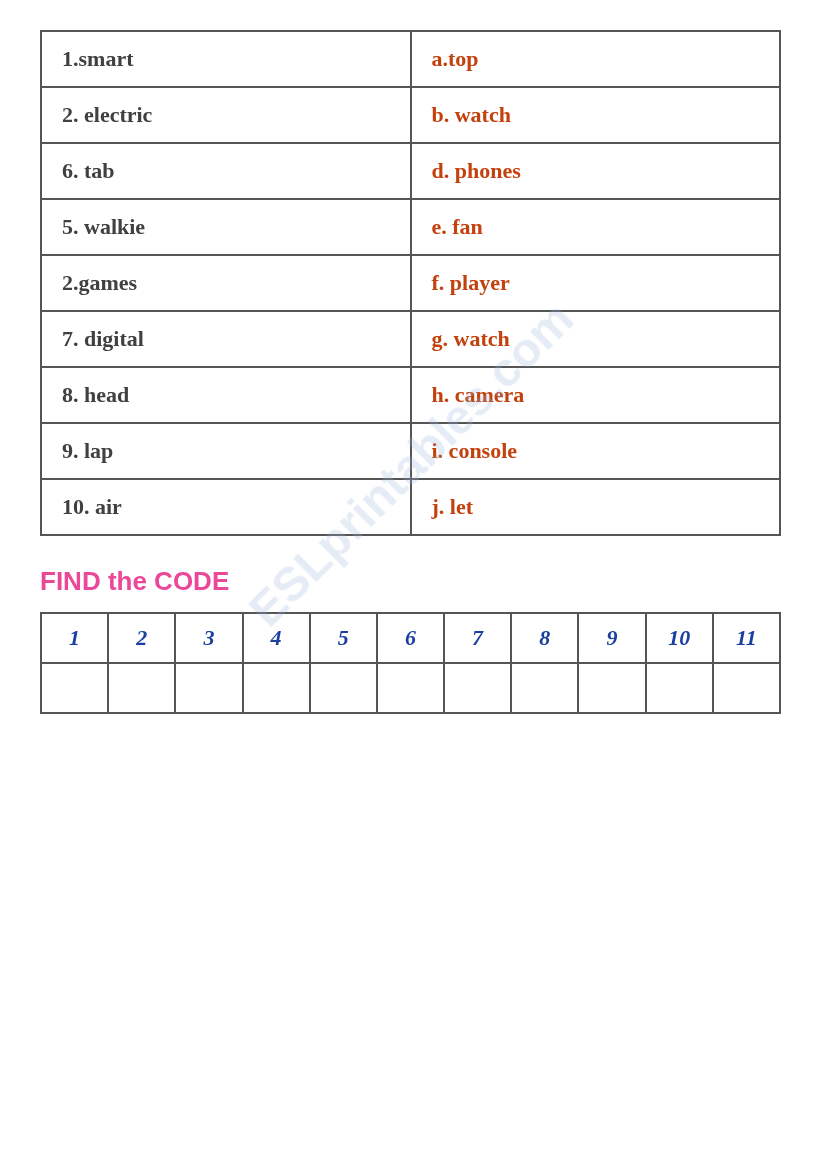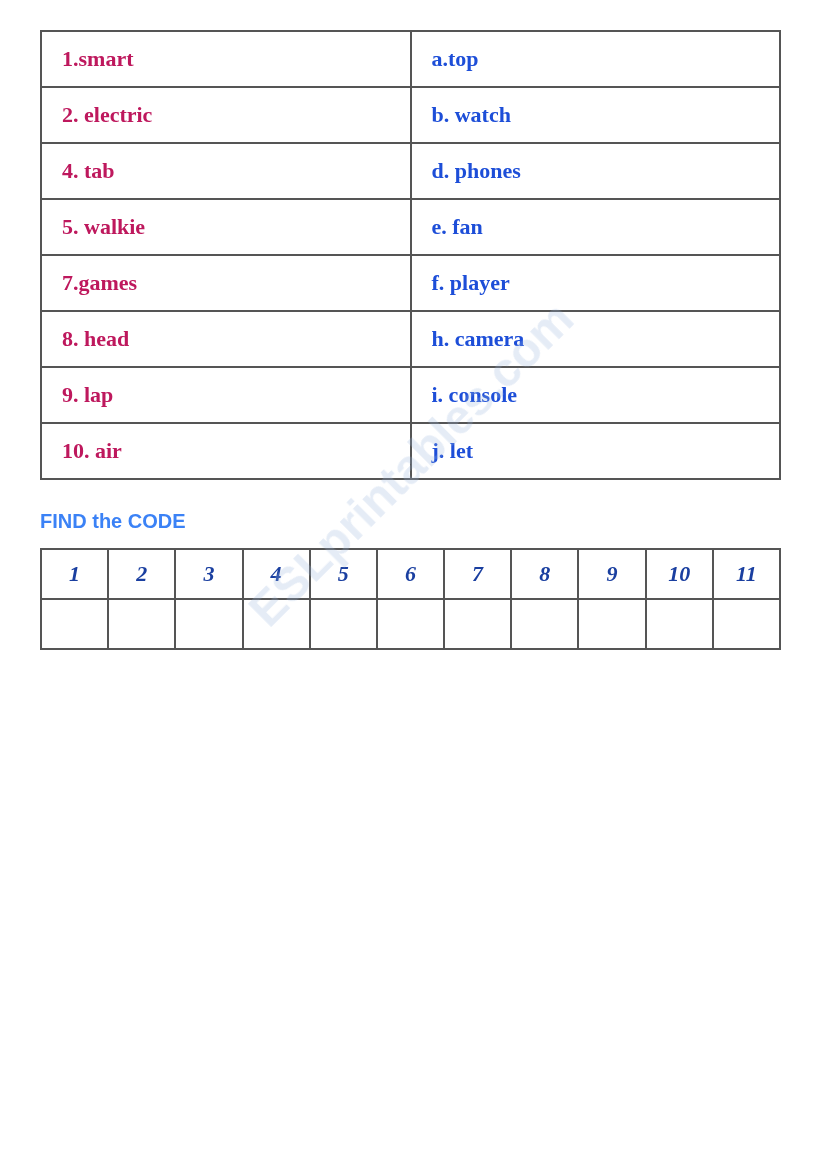--- a/index.html
+++ b/index.html
@@ -25,33 +25,33 @@
     .main-table td {
       border: 2px solid #555;
       padding: 10px 20px;
       font-size: 22px;
       font-weight: bold;
       height: 56px;
     }
 
     .main-table td:first-child {
       width: 50%;
-      color: #be185d;
+      color: #404040;
       border-radius: 23px;
     }
 
     .main-table td:last-child {
       width: 50%;
-      color: #1d4ed8;
+      color: #c2410c;
     }
 
     .find-code-title {
-      font-size: 20px;
+      font-size: 26px;
       font-weight: 900;
-      color: #3b82f6;
+      color: #ec4899;
       margin-bottom: 15px;
       font-family: Arial, sans-serif;
     }
 
     .code-table {
       border-collapse: collapse;
       width: 100%;
     }
 
     .code-table td {
@@ -93,30 +93,34 @@
     <tbody id="table-body">
     <tr>
           <td>1.smart</td>
           <td>a.top</td>
         </tr>
         <tr>
           <td>2. electric</td>
           <td>b. watch</td>
         </tr>
         <tr>
-          <td>4. tab</td>
+          <td>6. tab</td>
           <td>d. phones</td>
         </tr>
         <tr>
           <td>5. walkie</td>
           <td>e. fan</td>
         </tr>
         <tr>
-          <td>7.games</td>
+          <td>2.games</td>
           <td>f. player</td>
+        </tr>
+        <tr>
+          <td>7. digital</td>
+          <td>g. watch</td>
         </tr>
         <tr>
           <td>8. head</td>
           <td>h. camera</td>
         </tr>
         <tr>
           <td>9. lap</td>
           <td>i. console</td>
         </tr>
         <tr>

